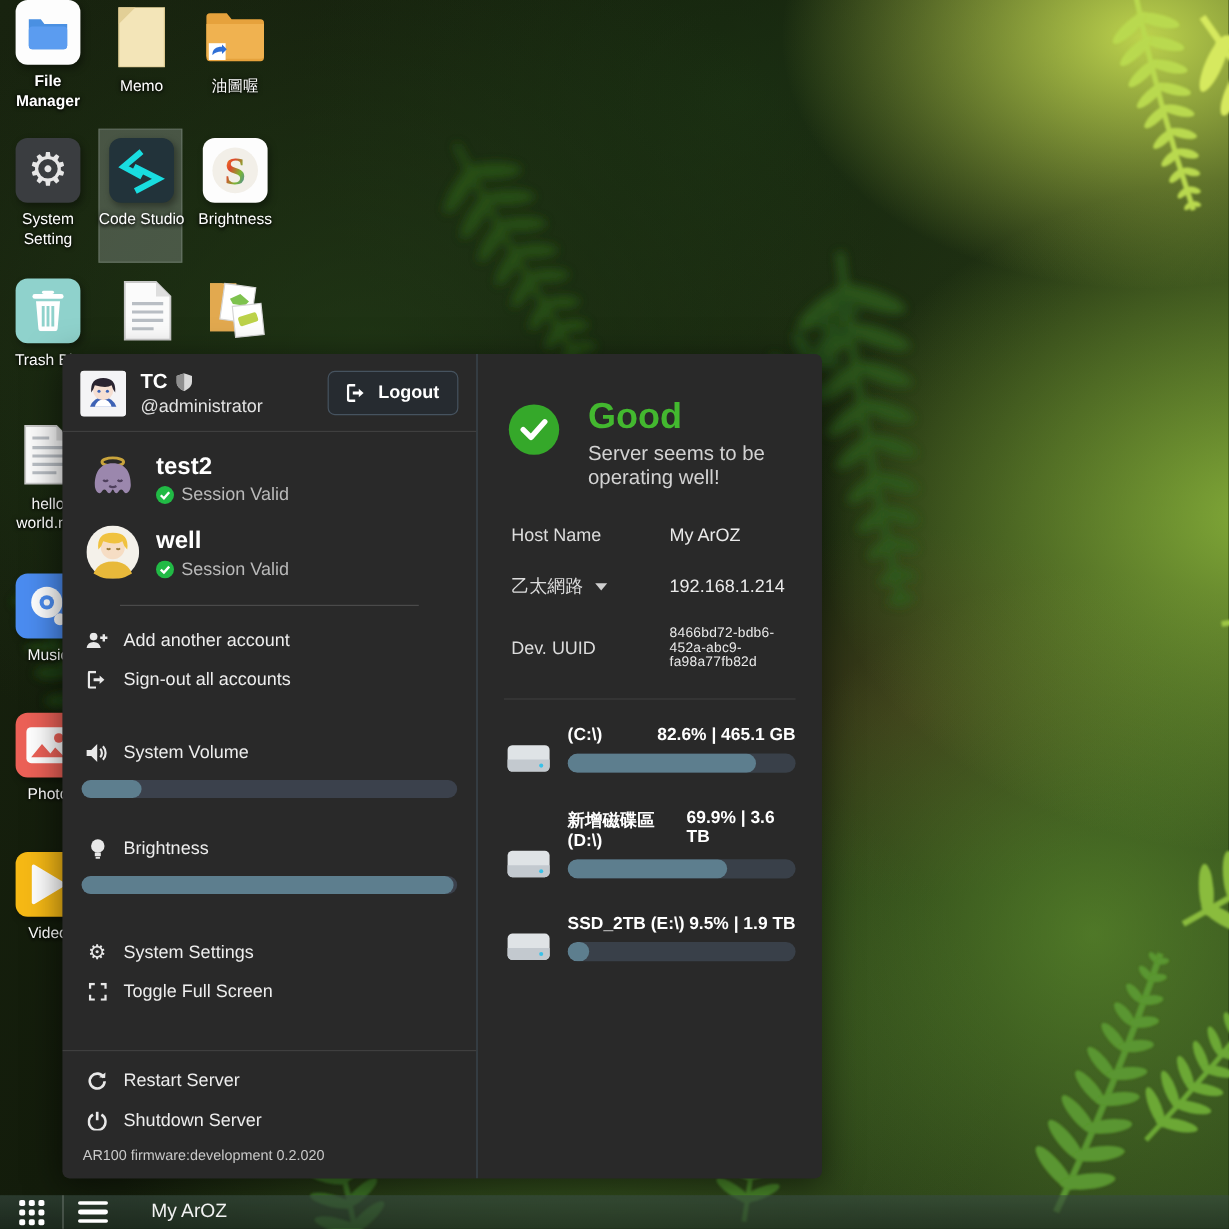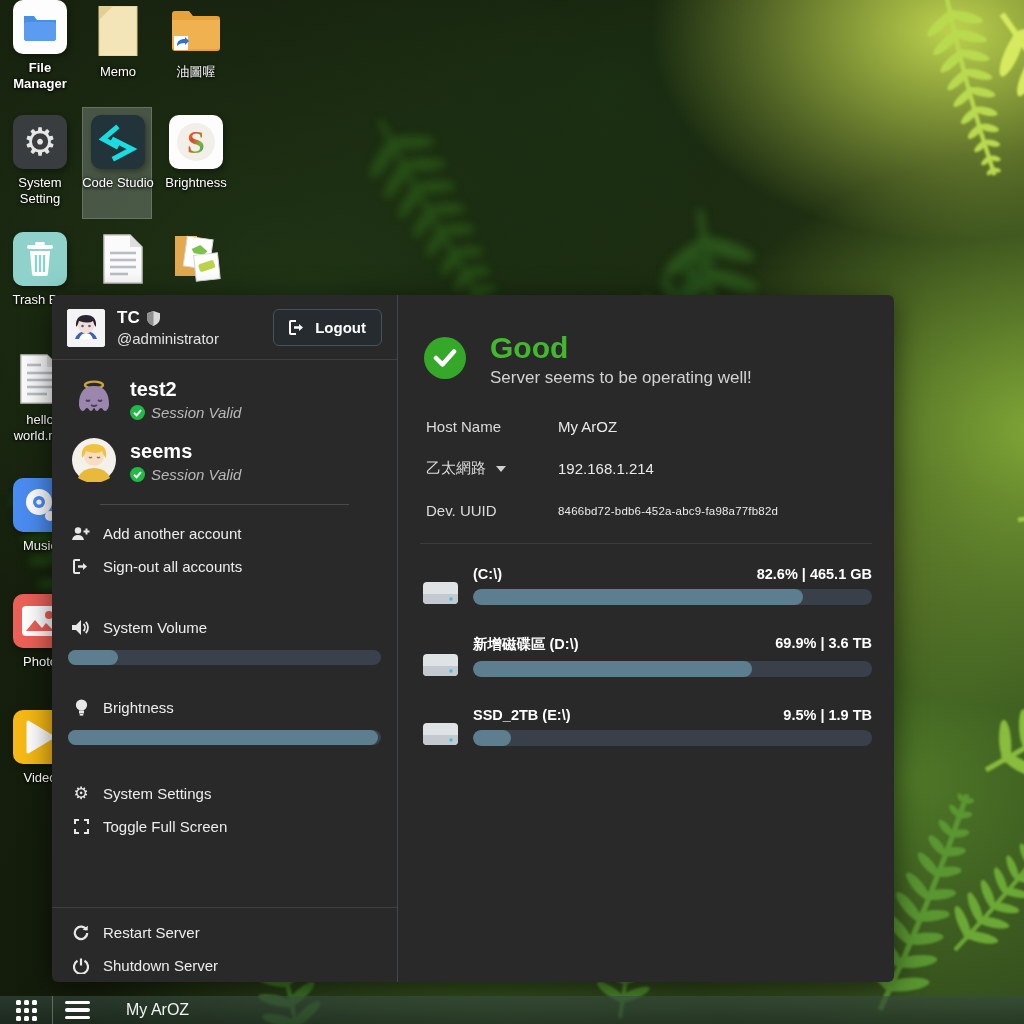--- a/index.html
+++ b/index.html
@@ -31,41 +31,41 @@
   .tile.teal  { background:#8fd2cc; }
   .tile.blue  { background:#4b8cf0; }
   .tile.red   { background:#ec6157; }
   .tile.amber { background:#f6b915; }
   .tile.plain { background:transparent; box-shadow:none; }
   .selected-wrap { position:absolute; left:82px; top:107px; width:70px; height:112px;
      background:rgba(150,160,155,.38); border:1px solid rgba(190,200,195,.25); z-index:1; }
   .gear-glyph { font-size:38px; color:#e6e6e6; line-height:1; }
 
   
-  .panel { position:absolute; left:52px; top:295px; width:842px; height:687px; z-index:10;
+  .panel { position:absolute; left:52px; top:295px; width:633px; height:687px; z-index:10;
      background:#292929; border-radius:6px; box-shadow:0 6px 30px rgba(0,0,0,.55);
      display:flex; color:#e8e8e8; overflow:hidden; }
   .col-left { width:346px; border-right:1px solid #3d4a54; display:flex; flex-direction:column; }
   .col-right { flex:1; padding:24px 22px 0 22px; }
 
   .u-header { display:flex; align-items:center; gap:12px; padding:13px 15px 12px 15px; }
   .avatar-sq { width:38px; height:38px; border-radius:3px; overflow:hidden; flex:none; background:#f2f2f4; }
   .id-name { font-size:17px; font-weight:bold; color:#fff; display:flex; align-items:center; gap:7px; }
   .id-handle { font-size:15px; color:#e2e2e2; margin-top:2px; }
   .logout-btn { margin-left:auto; display:flex; align-items:center; gap:9px; padding:9px 15px;
      background:#262b30; border:1px solid #46535f; border-radius:6px; color:#fff; font-size:15px;
      font-weight:bold; cursor:pointer; }
   .hdiv { border-top:1px solid #3f3f3f; }
   .hdiv-indent { border-top:1px solid #4a4a4a; width:72%; margin:2px auto 12px auto; }
 
   .accounts { padding:16px 20px 2px 20px; }
   .acct { display:flex; gap:14px; margin-bottom:17px; cursor:pointer; }
   .acct-avatar { width:44px; height:44px; flex:none; }
   .acct-name { font-size:20px; font-weight:bold; color:#fff; margin-top:2px; }
-  .acct-status { display:flex; align-items:center; gap:6px; font-size:15px; color:#b9b9b9; margin-top:3px;font-style:italic; }
+  .acct-status { display:flex; align-items:center; gap:6px; font-size:15px; color:#b9b9b9; margin-top:3px; }
 
   .menu-item { display:flex; align-items:center; gap:13px; padding:8px 20px; font-size:15px;
      color:#ededed; cursor:pointer; }
   .mi-icon { width:18px; display:flex; justify-content:center; flex:none; }
   .slider { margin:6px 16px 2px 16px; height:15px; border-radius:7.5px; background:#3b414c;
      position:relative; cursor:pointer; }
   .slider .fill { height:100%; border-radius:7.5px; background:#5d7e8e; }
   .firmware { font-size:12px; color:#c9c9c9; padding:6px 17px 12px 17px; }
   .bottom-group { margin-top:auto; }
 
@@ -411,21 +411,21 @@
         <div class="acct-avatar">
           <svg width="44" height="44" viewBox="0 0 44 44">
               <circle cx="22" cy="22" r="22" fill="#f4f1ea"></circle>
               <path d="M6,40 q4,-10 16,-10 q12,0 16,10 q-8,5 -16,5 q-8,0 -16,-5 z" fill="#e8b93a"></path>
               <circle cx="22" cy="18" r="10" fill="#f6ddc4"></circle>
               <path d="M10,20 q-2,-14 12,-14 q14,0 12,14 q-3,-3 -4,-7 q-5,4 -16,0 q-1,4 -4,7 z" fill="#f0c23f"></path>
               <path d="M17,19 q1.5,1.5 3,0 M25,19 q1.5,1.5 3,0" stroke="#9a7a38" stroke-width="1.5" fill="none"></path>
             </svg>
         </div>
         <div>
-          <div class="acct-name">seems</div>
+          <div class="acct-name">well</div>
           <div class="acct-status">
             <svg width="15" height="15" viewBox="0 0 15 15">
                 <circle cx="7.5" cy="7.5" r="7.5" fill="#21ba45"></circle>
                 <path d="M4,7.7 L6.6,10.2 L11,5.2" stroke="#fff" stroke-width="2" fill="none"></path>
               </svg>
             <span>Session Valid</span>
           </div>
         </div>
       </div>
     </div>
@@ -507,20 +507,21 @@
       </div>
       <div class="menu-item">
         <span class="mi-icon">
           <svg width="16" height="16" viewBox="0 0 16 16">
               <path d="M4.5,2.8 a7,7 0 1 0 7,0" stroke="#e8e8e8" stroke-width="2.2" fill="none"></path>
               <line x1="8" y1="0.5" x2="8" y2="7.5" stroke="#e8e8e8" stroke-width="2.2"></line>
             </svg>
         </span>
         <span>Shutdown Server</span>
       </div>
+      <div class="firmware">AR100 firmware:development 0.2.020</div>
     </div>
   </div>
 
   <div class="col-right">
     <div class="status-head">
       <div class="good-circle">
         <svg width="24" height="20" viewBox="0 0 24 20">
             <path d="M3,10 L9.5,16.5 L21,3.5" stroke="#fff" stroke-width="4.5" fill="none" stroke-linecap="round" stroke-linejoin="round"></path>
           </svg>
       </div>

